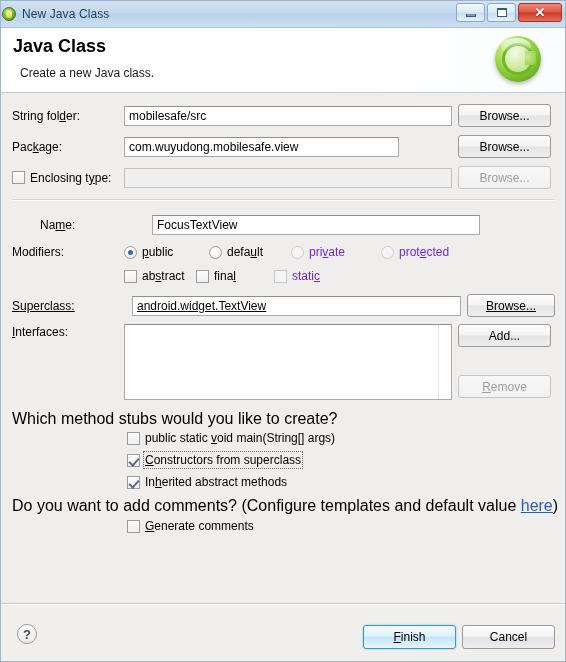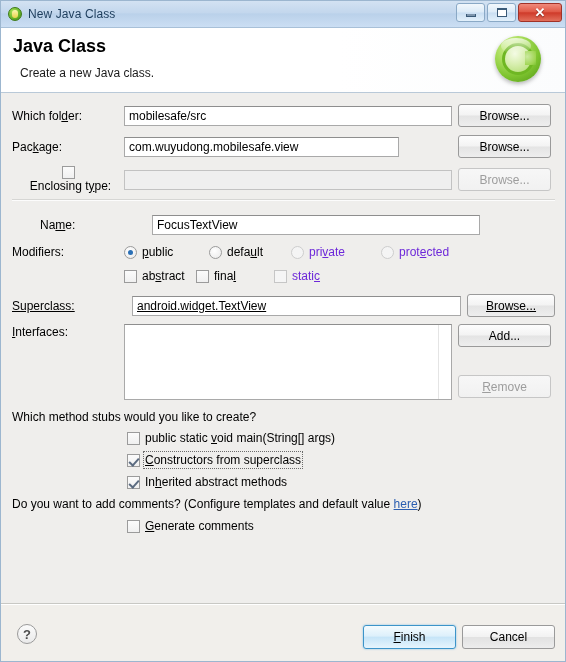--- a/index.html
+++ b/index.html
@@ -24,21 +24,20 @@
     display: flex; flex-direction: column;
   }
 
   
   .titlebar {
     height: 26px; min-height: 26px;
     background: linear-gradient(to bottom, #d3e2f2 0%, #c3d7ed 45%, #bad1ea 50%, #cbdef3 100%);
     border-bottom: 1px solid #a8c0d8;
     display: flex; align-items: center;
     position: relative;
-    padding-left: 6px;
   }
   .title-icon {
     width: 16px; height: 16px;
     margin-right: 5px;
     position: relative;
     flex: 0 0 auto;
   }
   .title-icon .tio {
     position: absolute; left: 1px; top: 1px;
     width: 14px; height: 14px; border-radius: 50%;
@@ -251,21 +250,21 @@
   .hsep {
     position: absolute;
     height: 2px;
     border-top: 1px solid #d6d6d4;
     border-bottom: 1px solid #fcfcfc;
     box-sizing: border-box;
   }
 
   .stub-q {
     position: absolute;
-    font-size: 12px; color: #000;
+    font-size: 16px; color: #000;
   }
   .link {
     color: #2a5db0;
     text-decoration: underline;
   }
   .focus-rect {
     outline: 1px dotted #6b6b6b;
     outline-offset: 1px;
   }
 
@@ -338,37 +337,37 @@
       <div class="ring"></div>
         <div class="inner"></div>
         <div class="cgap"></div>
         <div class="gloss"></div>
     </div>
   </div>
 
   <div class="body-area">
 
     <div class="row" style="top:11px;">
-      <div class="lbl"><span>Which fol</span><u class="mn">d</u><span>er:</span></div>
+      <div class="lbl"><span>String fol</span><u class="mn">d</u><span>er:</span></div>
       <div class="tfield" style="width:328px;">mobilesafe/src</div>
       <div class="btn" style="width:93px;margin-left:6px;">
           <span>Browse...</span>
         </div>
     </div>
 
     <div class="row" style="top:42px;">
       <div class="lbl"><span>Pac</span><u class="mn">k</u><span>age:</span></div>
       <div class="tfield" style="width:275px;">com.wuyudong.mobilesafe.view</div>
       <div class="btn" style="width:93px;margin-left:59px;">
           <span>Browse...</span>
         </div>
     </div>
 
     <div class="row" style="top:73px;">
-      <div class="lbl" style="display:flex;align-items:center;flex-direction:column;">
+      <div class="lbl" style="display:flex;align-items:center;">
         <span class="cb"></span>
         <span style="margin-left:5px;"><span>Enclosing t</span><u class="mn">y</u><span>pe:</span></span>
       </div>
       <div class="tfield dis" style="width:328px;"></div>
       <div class="btn dis" style="width:93px;margin-left:6px;">
           <span>Browse...</span>
         </div>
     </div>
 
     <div class="hsep" style="left:11px; right:10px; top:106px;"></div>

